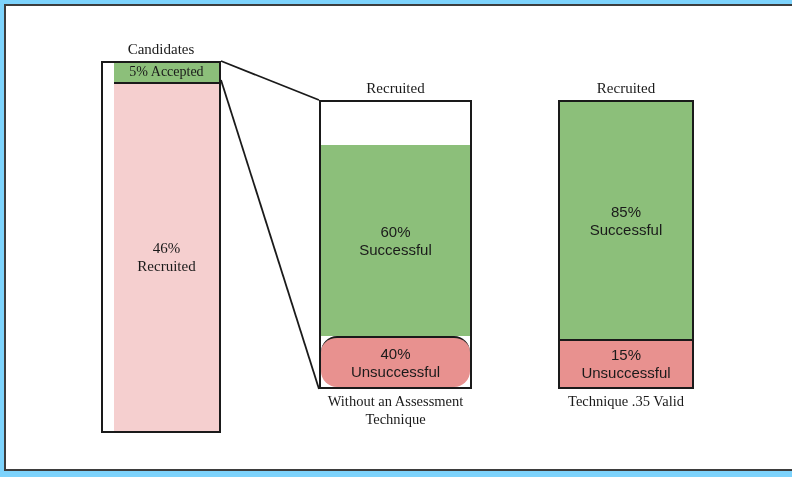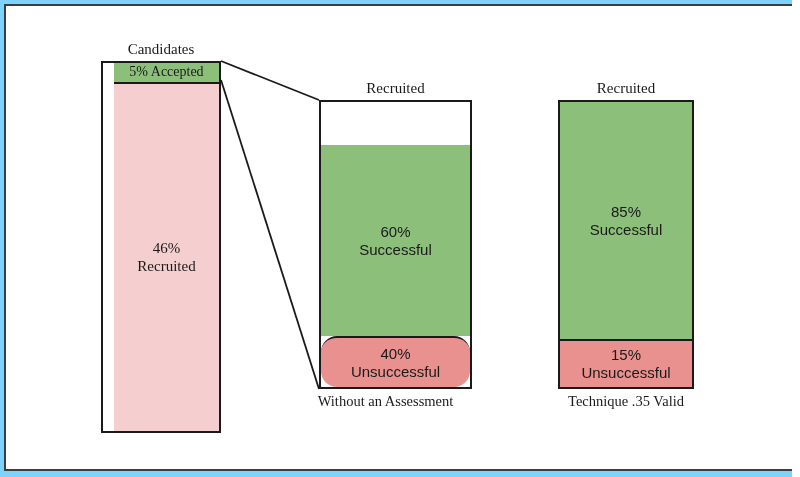--- a/index.html
+++ b/index.html
@@ -118,22 +118,23 @@
     <div class="seg" style="height:191px; background:#8CBF7A; font-size:15px;margin-top:43px;">
       <span class="pct">60%</span>
       <span class="word">Successful</span>
     </div>
     <div class="seg seg-divider" style="flex:1; background:#E8918F; font-size:15px;border-radius:16px;">
       <span class="pct">40%</span>
       <span class="word">Unsuccessful</span>
     </div>
   </div>
 
-  <div class="bar-caption" style="left:284px; top:392px; width:203px;">
+  <div class="bar-caption" style="left:294px; top:392px; width:203px;">
     <span class="cap-line">Without an Assessment</span>
+    <span class="cap-line">Technique</span>
   </div>
 
   <div class="bar-title" style="left:558px; top:79px; width:136px;">Recruited</div>
 
   <div class="bar sans-labels" style="left:558px; top:100px; width:136px; height:289px;">
     <div class="seg" style="height:237px; background:#8CBF7A; font-size:15px;">
       <span class="pct">85%</span>
       <span class="word">Successful</span>
     </div>
     <div class="seg seg-divider" style="flex:1; background:#E8918F; font-size:15px;">

